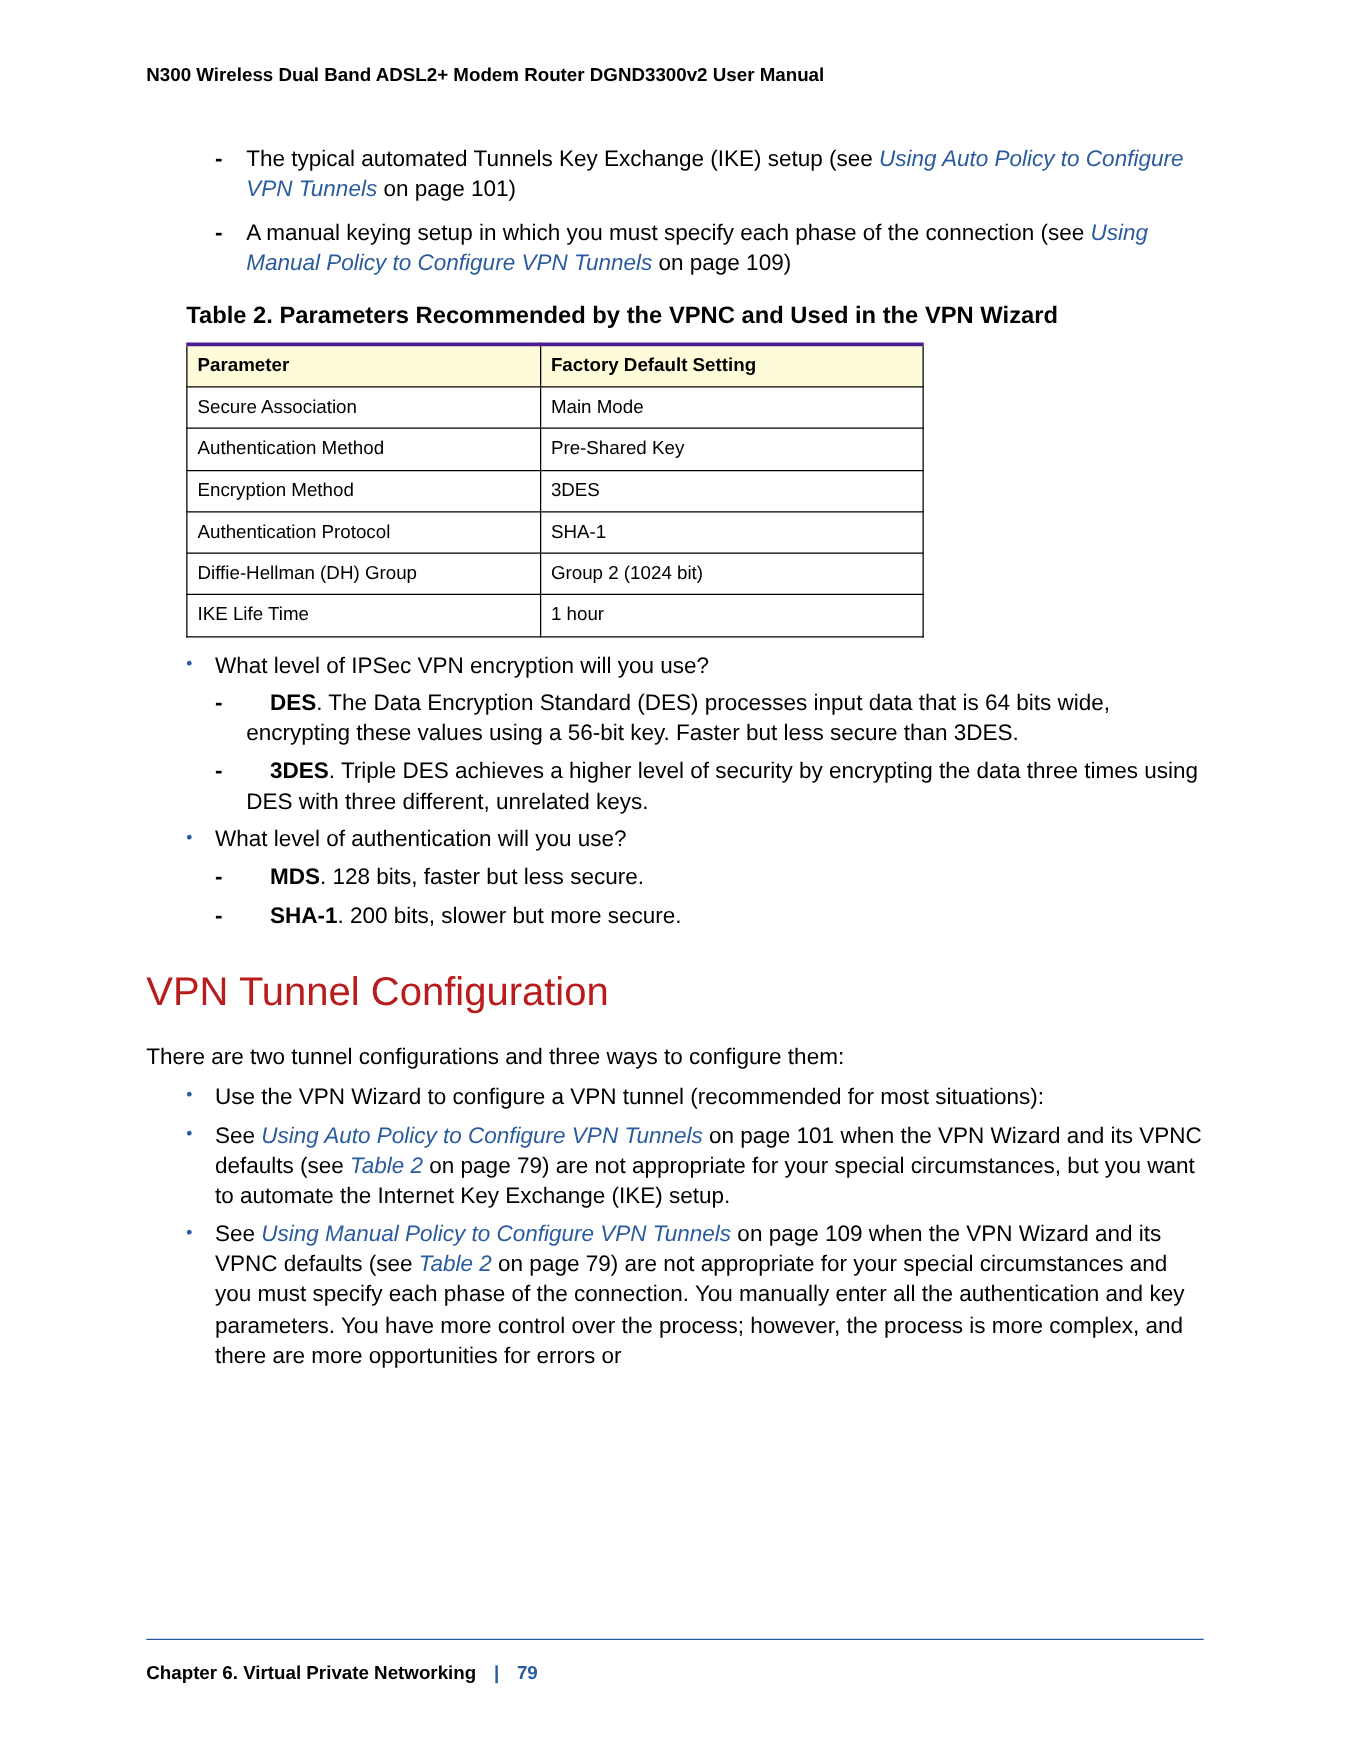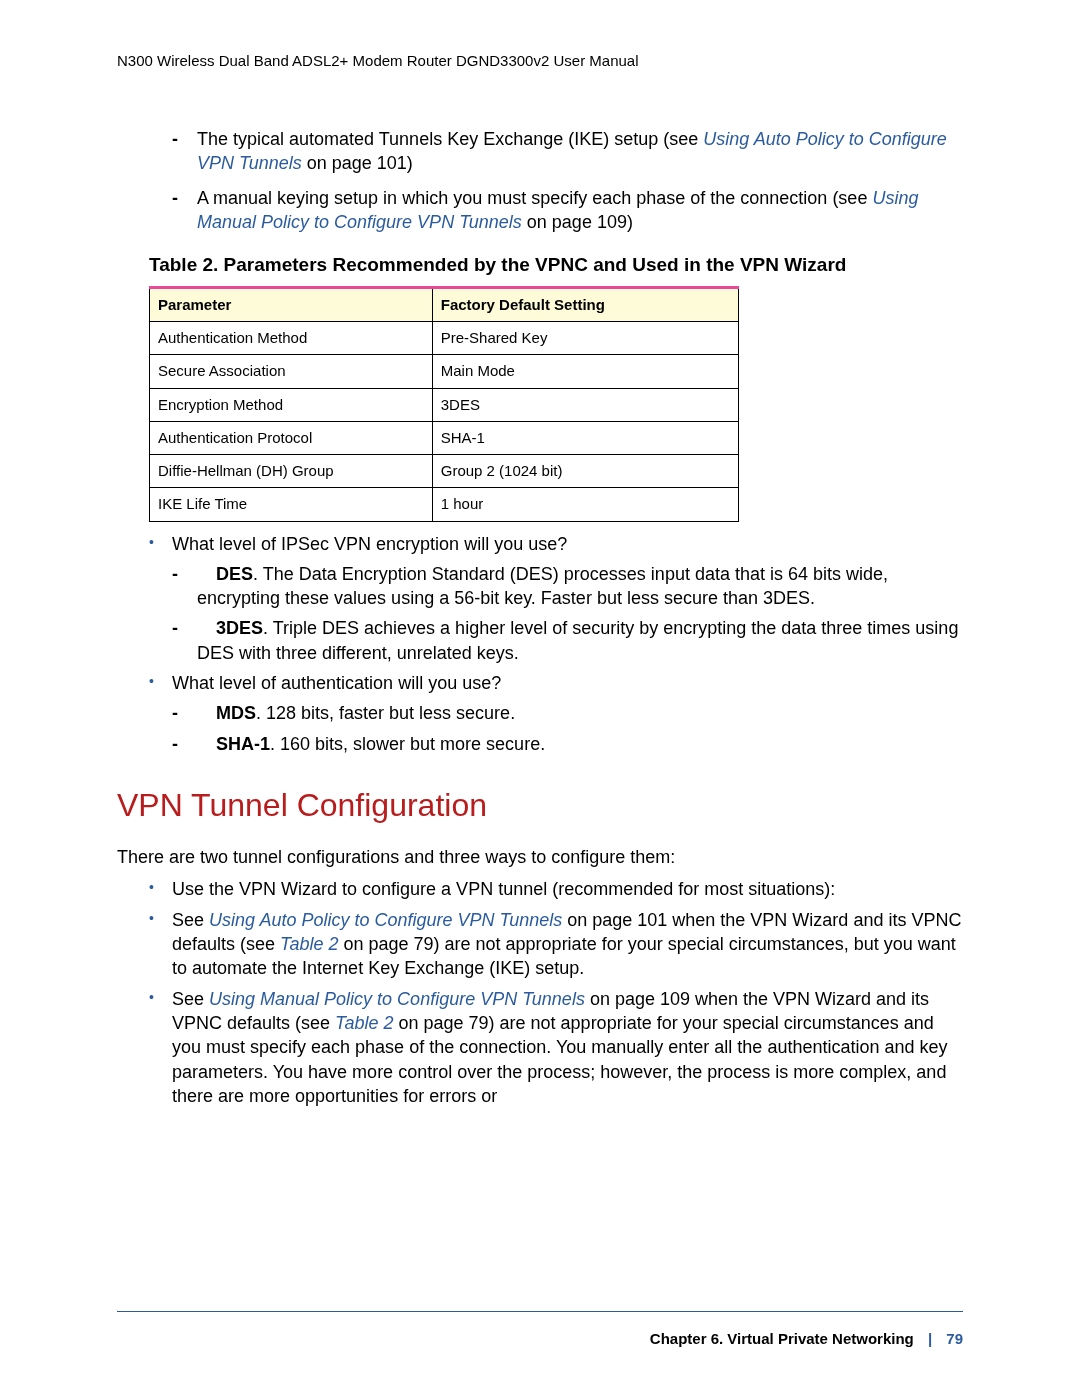--- a/index.html
+++ b/index.html
@@ -10,23 +10,23 @@
     color: #000;
   }
   .page {
     width: 1080px;
     height: 1397px;
     position: relative;
     box-sizing: border-box;
     padding: 52px 117px 0 117px;
   }
   .header-title {
-    font-weight: normal;
+    font-weight: bold;
     font-size: 15px;
-    margin-bottom: 58px;
+    margin-bottom: 46px;
   }
   .content {
     font-size: 18px;
     line-height: 1.35;
   }
   .dash-list {
     list-style: none;
     padding: 0;
     margin: 0 0 10px 0;
   }
@@ -94,21 +94,21 @@
     margin-left: 32px;
     margin-bottom: 10px;
     width: 590px;
   }
   table.params th, table.params td {
     border: 1px solid #000;
     text-align: left;
     font-size: 15px;
     padding: 6px 8px;
   }
-  table.params thead tr { border-top: 3px solid #ec4899; }
+  table.params thead tr { border-top: 3px solid #4c1d95; }
   table.params th {
     background: #fefbd9;
     font-weight: bold;
   }
   table.params th:first-child { width: 48%; }
   h1.section {
     font-family: "Gill Sans", "Gill Sans MT", "Segoe UI", "Trebuchet MS", sans-serif;
     font-weight: 400;
     color: #b91c1c;
     font-size: 32px;
@@ -119,21 +119,20 @@
     position: absolute;
     left: 117px;
     right: 117px;
     bottom: 50px;
   }
   .footer-line {
     border-top: 1px solid #2a5b9e;
     margin-bottom: 18px;
   }
   .footer-text {
-    text-align: right;
     font-size: 15px;
     font-weight: bold;
   }
   .footer-text .sep { color: #2a5b9e; padding: 0 10px; }
   .footer-text .pagenum { color: #2a5b9e; }
 </style>
 </head>
 <body>
 
 <div class="page">
@@ -152,26 +151,26 @@
     <div class="table-caption">Table 2.  Parameters Recommended by the VPNC and Used in the VPN Wizard</div>
     <table class="params">
       <thead>
         <tr>
           <th>Parameter</th>
           <th>Factory Default Setting</th>
         </tr>
       </thead>
       <tbody>
         <tr>
+            <td>Secure Association</td>
+            <td>Main Mode</td>
+          </tr>
+        <tr>
             <td>Authentication Method</td>
             <td>Pre-Shared Key</td>
-          </tr>
-        <tr>
-            <td>Secure Association</td>
-            <td>Main Mode</td>
           </tr>
         <tr>
             <td>Encryption Method</td>
             <td>3DES</td>
           </tr>
         <tr>
             <td>Authentication Protocol</td>
             <td>SHA-1</td>
           </tr>
         <tr>
@@ -190,21 +189,21 @@
         <span>What level of IPSec VPN encryption will you use?</span>
         <ul class="sub-dash">
           <li><span class="bold">DES</span><span>. The Data Encryption Standard (DES) processes input data that is 64 bits wide, encrypting these values using a 56-bit key. Faster but less secure than 3DES.</span></li>
           <li><span class="bold">3DES</span><span>. Triple DES achieves a higher level of security by encrypting the data three times using DES with three different, unrelated keys.</span></li>
         </ul>
       </li>
       <li>
         <span>What level of authentication will you use?</span>
         <ul class="sub-dash">
           <li><span class="bold">MDS</span><span>. 128 bits, faster but less secure.</span></li>
-          <li><span class="bold">SHA-1</span><span>. 160 bits, slower but more secure.</span></li>
+          <li><span class="bold">SHA-1</span><span>. 200 bits, slower but more secure.</span></li>
         </ul>
       </li>
     </ul>
 
     <h1 class="section">VPN Tunnel Configuration</h1>
     <div class="intro">There are two tunnel configurations and three ways to configure them:</div>
 
     <ul class="dot-list">
       <li>
         <span>Use the VPN Wizard to configure a VPN tunnel (recommended for most situations):</span>

